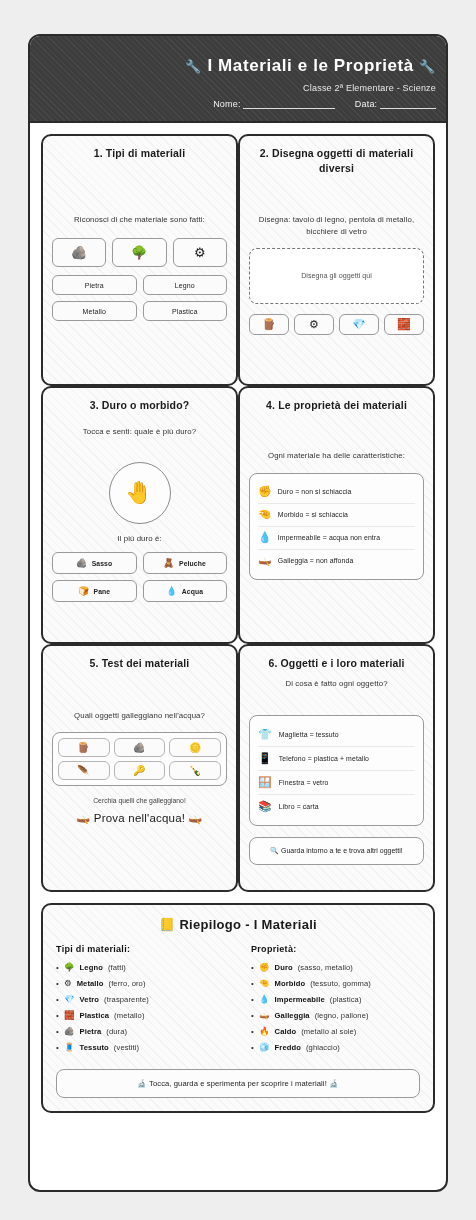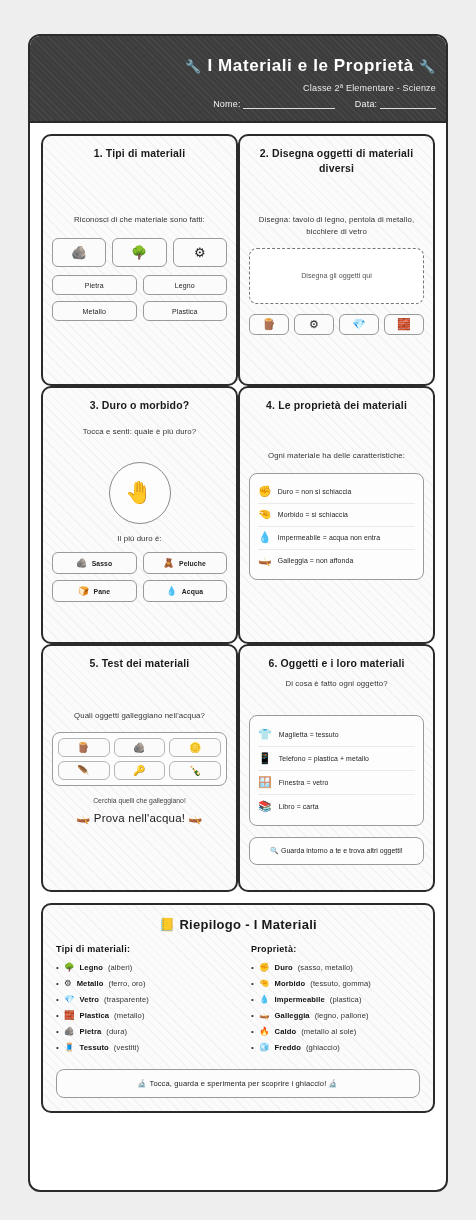--- a/index.html
+++ b/index.html
@@ -430,21 +430,21 @@
       <span>Riepilogo - I Materiali</span>
     </div>
     <div class="sum-cols">
 
       <div>
         <div class="sum-h">Tipi di materiali:</div>
         <div class="sum-li">
           <span class="bullet">•</span>
           <span class="gl">🌳</span>
           <b>Legno</b>
-          <span>(alberi)</span>
+          <span>(fatti)</span>
         </div>
         <div class="sum-li">
           <span class="bullet">•</span>
           <span class="gl">⚙</span>
           <b>Metallo</b>
           <span>(ferro, oro)</span>
         </div>
         <div class="sum-li">
           <span class="bullet">•</span>
           <span class="gl">💎</span>
@@ -508,18 +508,18 @@
           <span class="gl">🧊</span>
           <b>Freddo</b>
           <span>(ghiaccio)</span>
         </div>
       </div>
 
     </div>
 
     <div class="footer-tip">
       <span>🔬</span>
-      <span>Tocca, guarda e sperimenta per scoprire i ghiaccio!</span>
+      <span>Tocca, guarda e sperimenta per scoprire i materiali!</span>
       <span>🔬</span>
     </div>
   </div>
 
 </div>
 
 </body></html>

